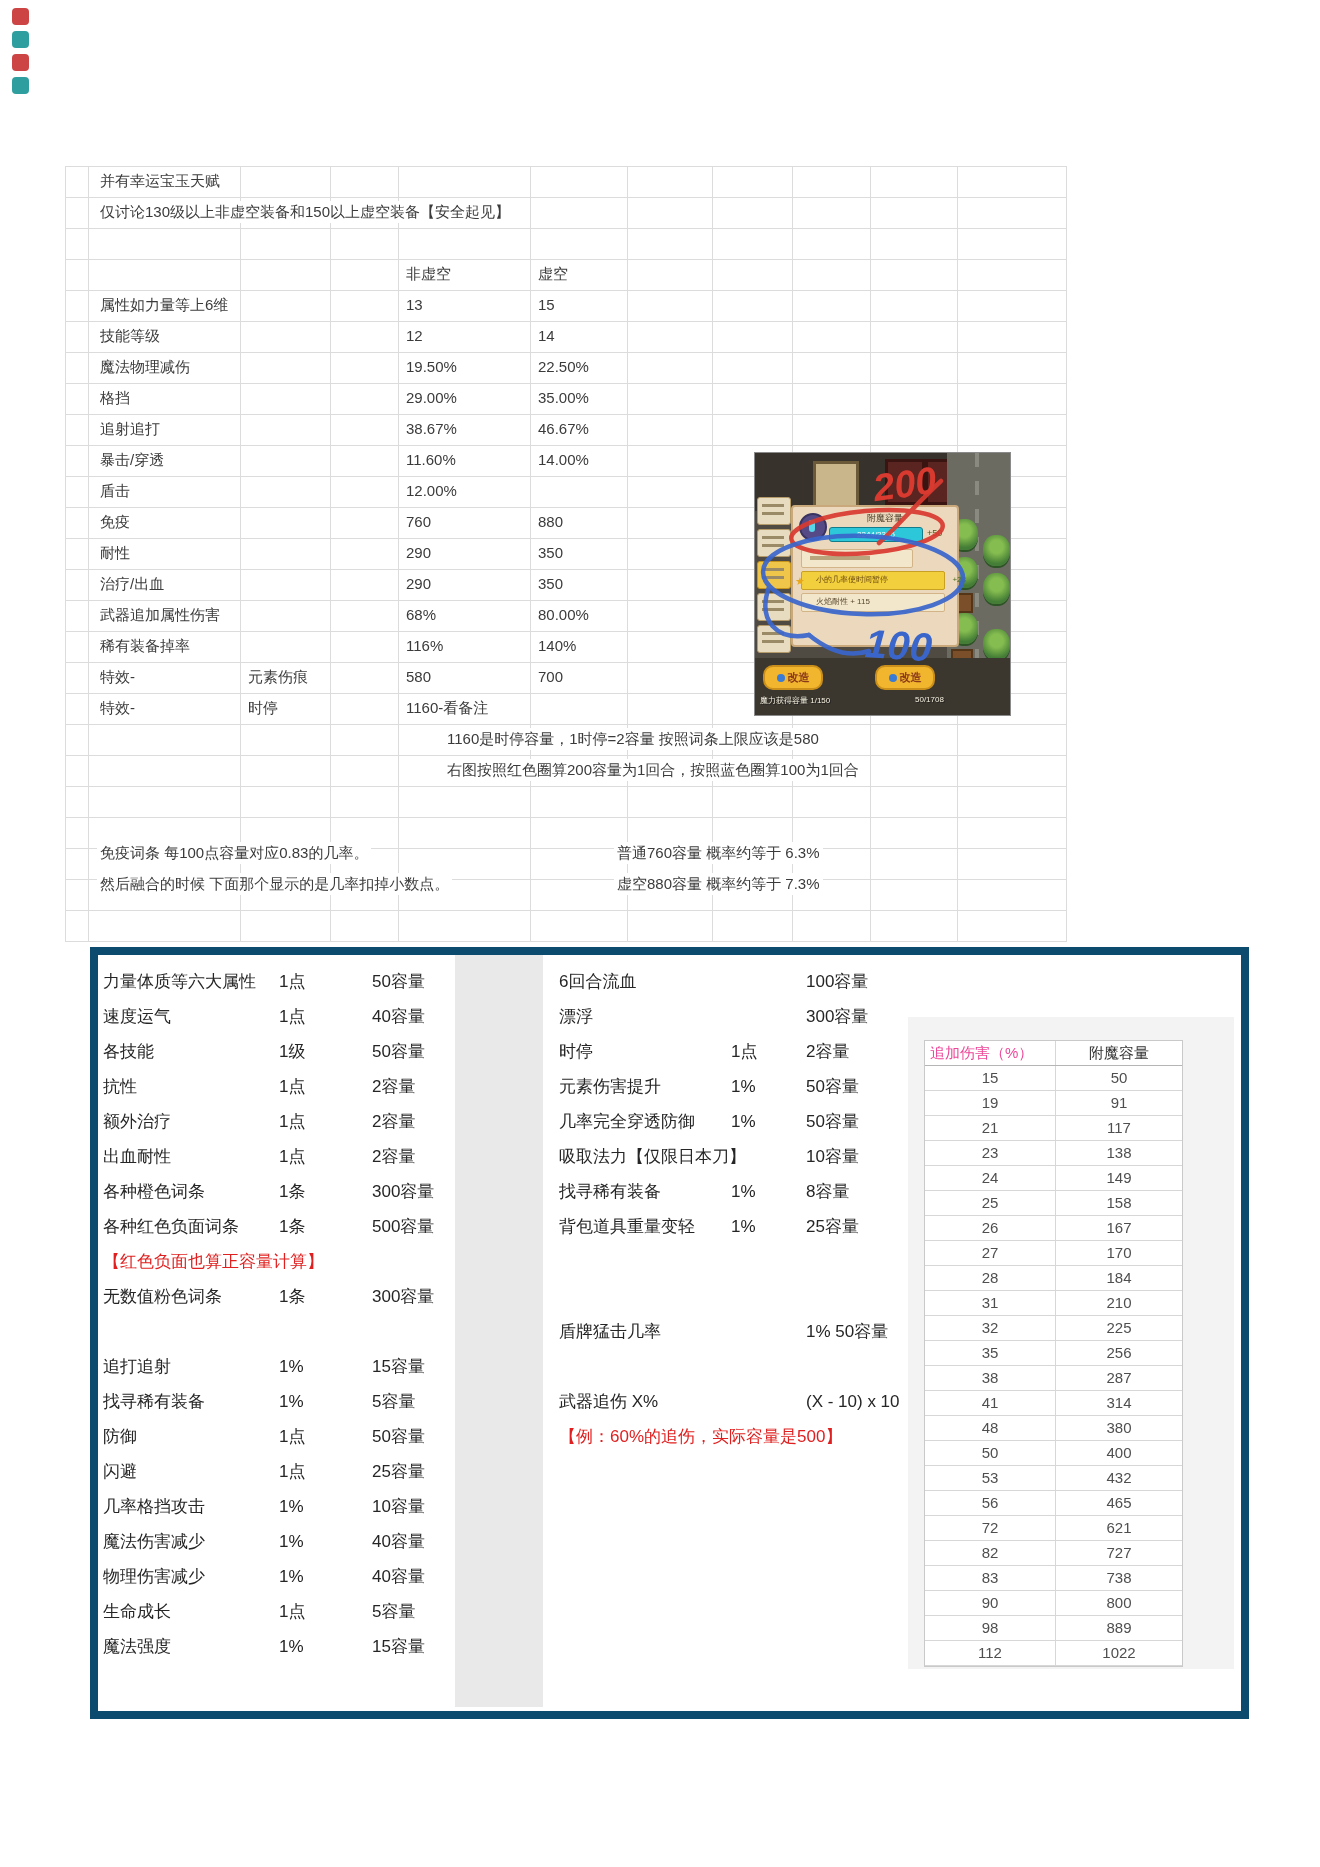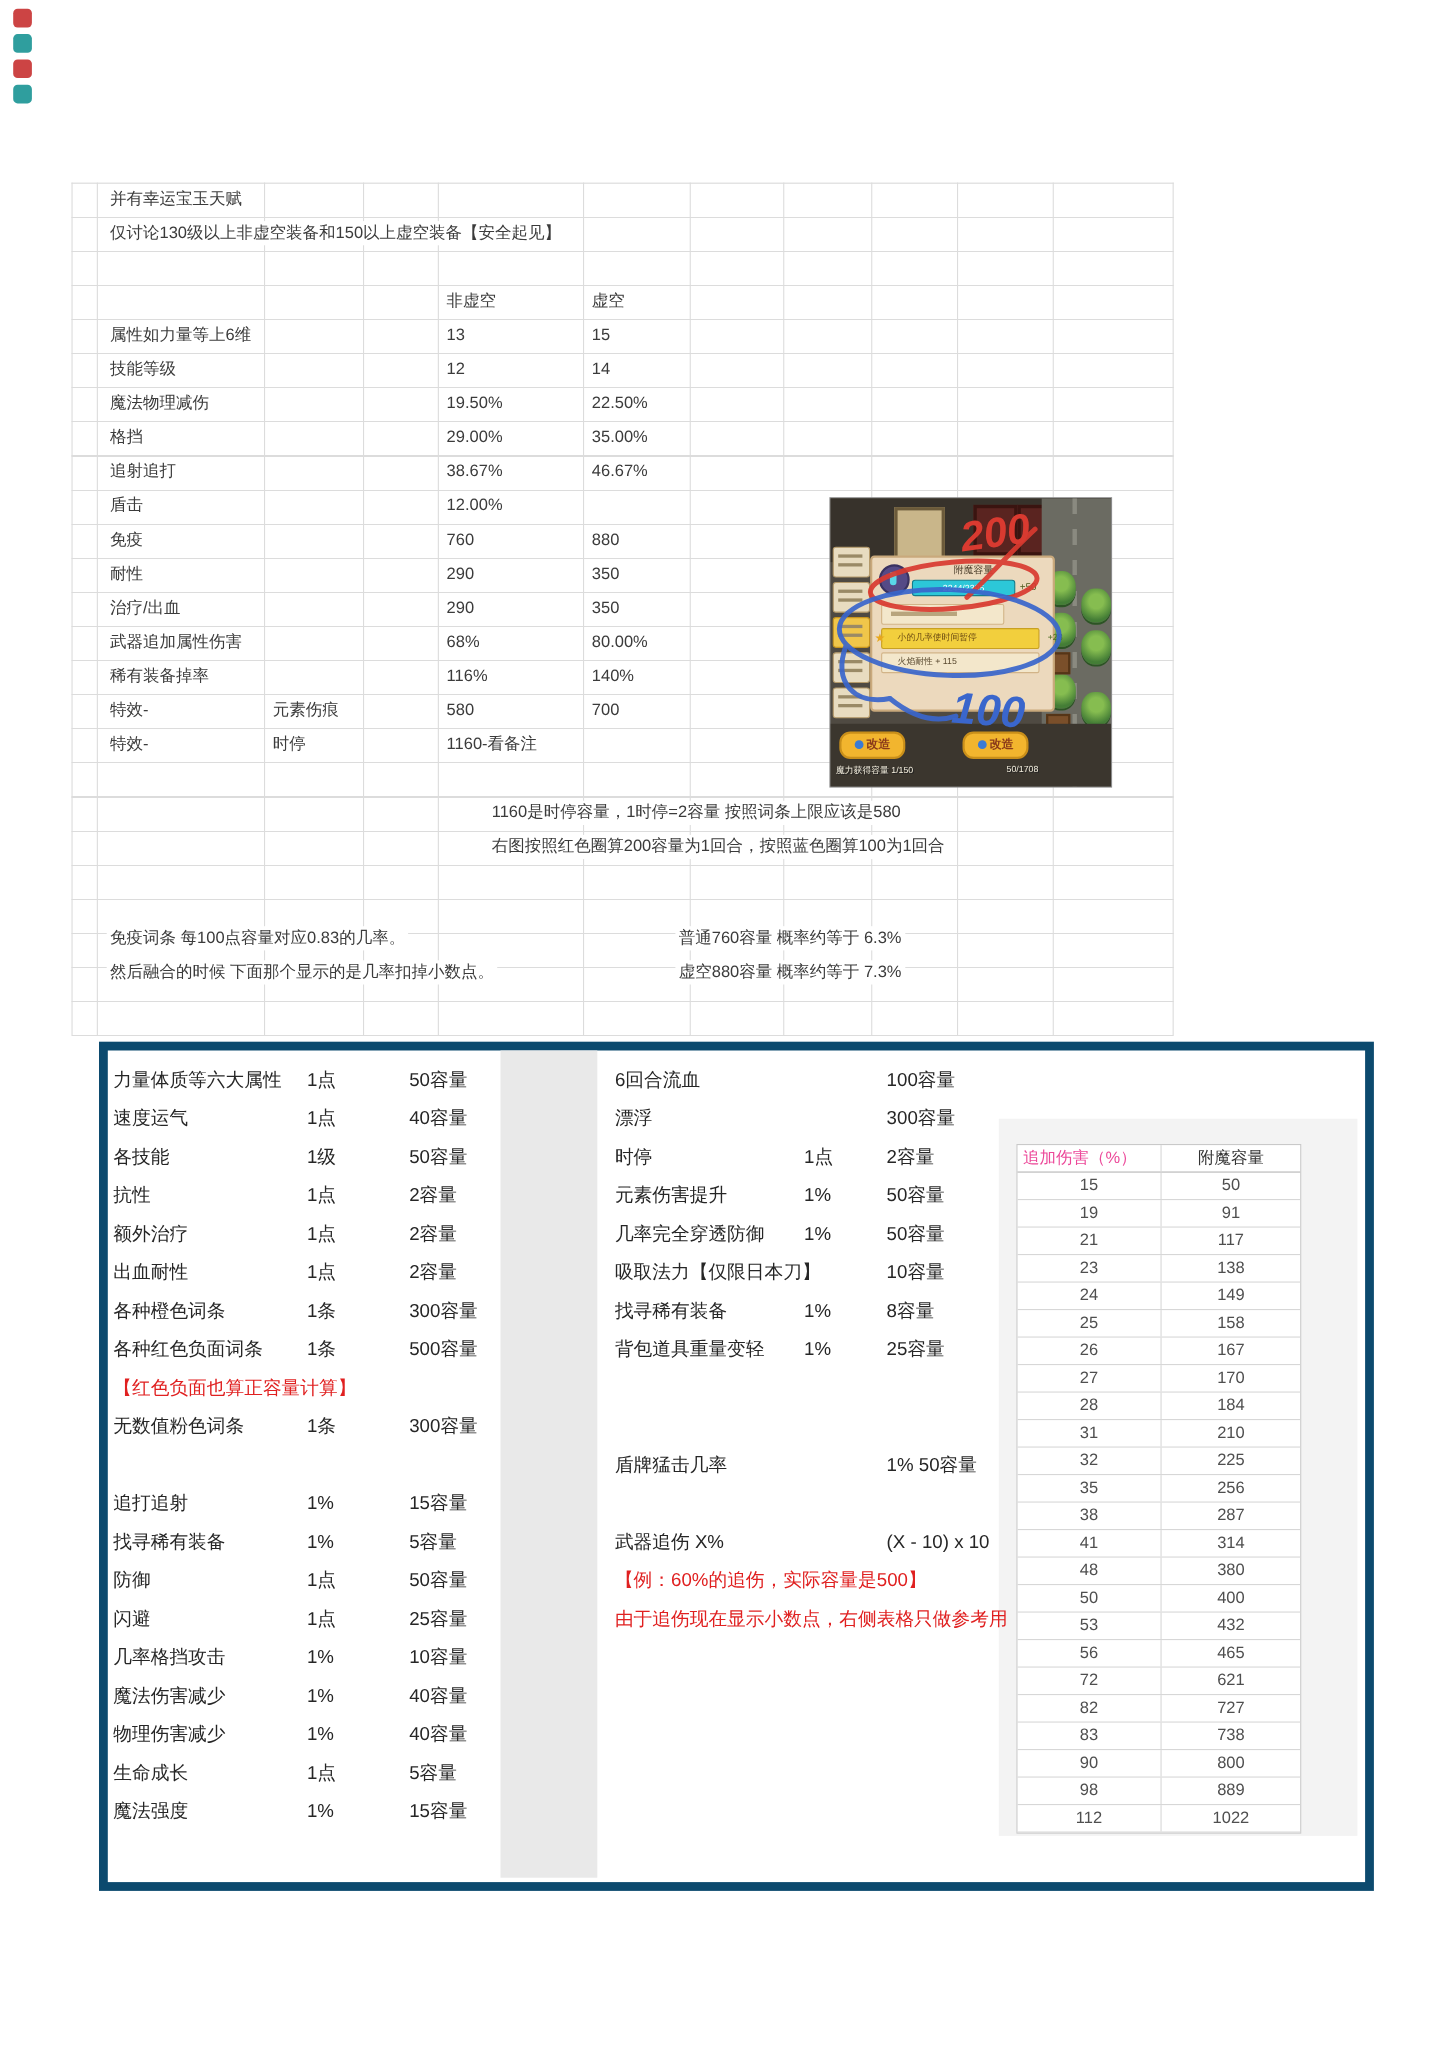--- a/index.html
+++ b/index.html
@@ -145,20 +145,26 @@
       <span class="cellspan c-v">35.00%</span>
     </div>
 
     <div class="srow">
       <span class="cellspan c-label">追射追打</span>
       <span class="cellspan c-sub"></span>
       <span class="cellspan c-nv">38.67%</span>
       <span class="cellspan c-v">46.67%</span>
     </div>
 
+    <div class="srow">
+      <span class="cellspan c-label">暴击/穿透</span>
+      <span class="cellspan c-sub"></span>
+      <span class="cellspan c-nv">11.60%</span>
+      <span class="cellspan c-v">14.00%</span>
+    </div>
 
     <div class="srow">
       <span class="cellspan c-label">盾击</span>
       <span class="cellspan c-sub"></span>
       <span class="cellspan c-nv">12.00%</span>
       <span class="cellspan c-v"></span>
     </div>
 
     <div class="srow">
       <span class="cellspan c-label">免疫</span>
@@ -492,25 +498,20 @@
         <span class="m-unit"></span>
         <span class="m-cap">(X - 10) x 10</span>
       </div>
 
       <div class="prow">
         <span class="m-name rednote">【例：60%的追伤，实际容量是500】</span>
         <span class="m-unit"></span>
         <span class="m-cap"></span>
       </div>
 
-      <div class="prow">
-        <span class="m-name rednote">由于追伤现在显示小数点，右侧表格只做参考用</span>
-        <span class="m-unit"></span>
-        <span class="m-cap"></span>
-      </div>
     </div>
 
   <div class="dmg-table">
     <div class="drow dhead">
       <span class="dc1">追加伤害（%）</span>
       <span class="dc2">附魔容量</span>
     </div>
     <div>
 
         <div class="drow">

